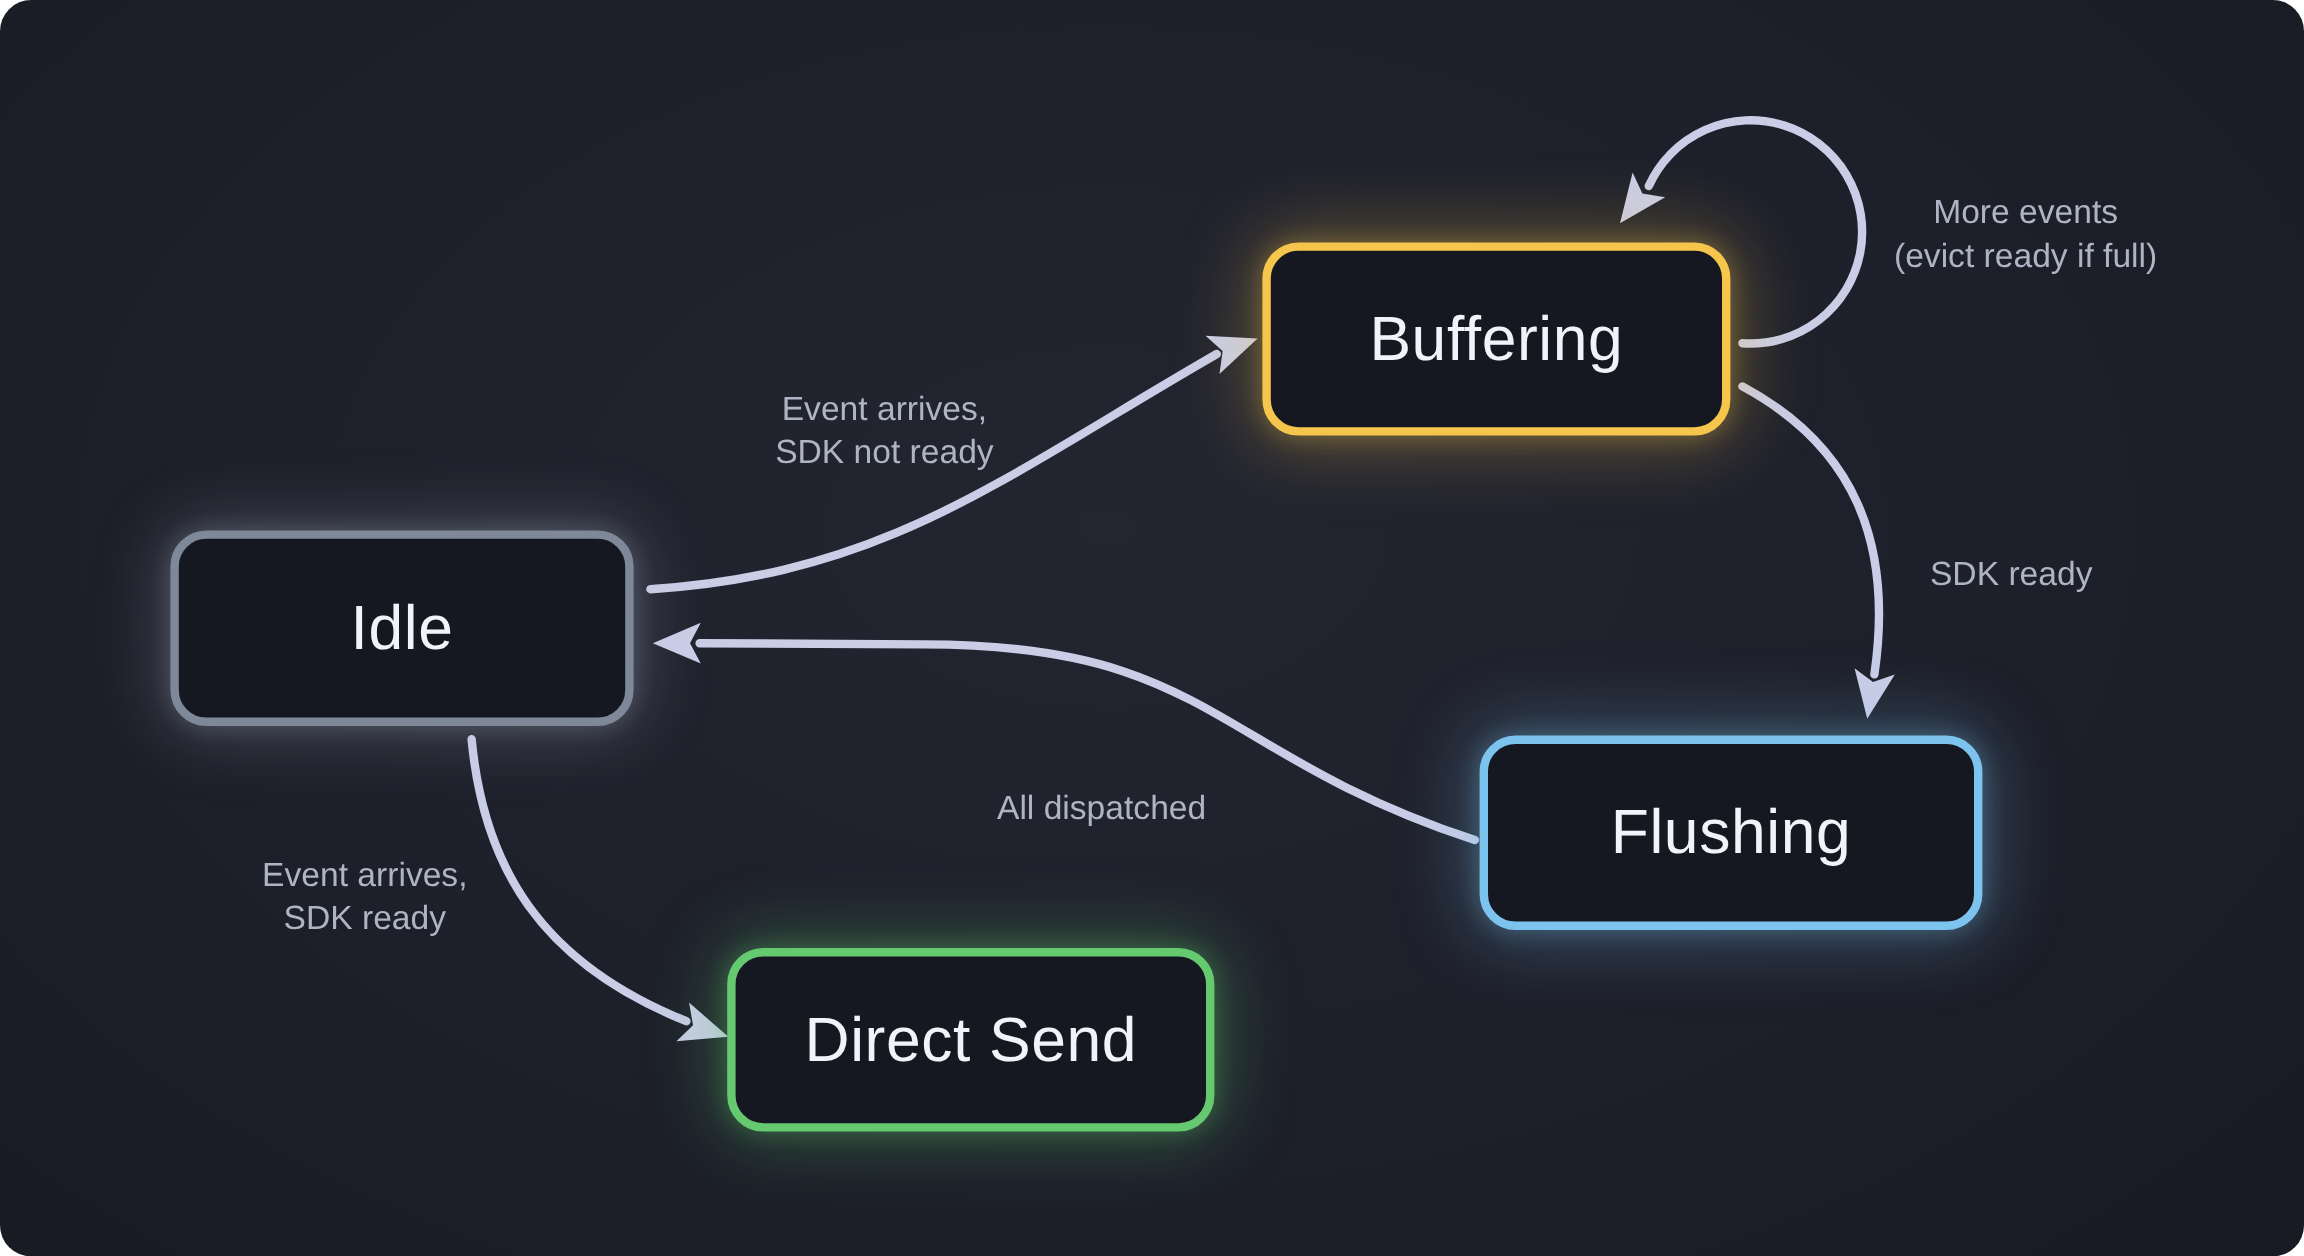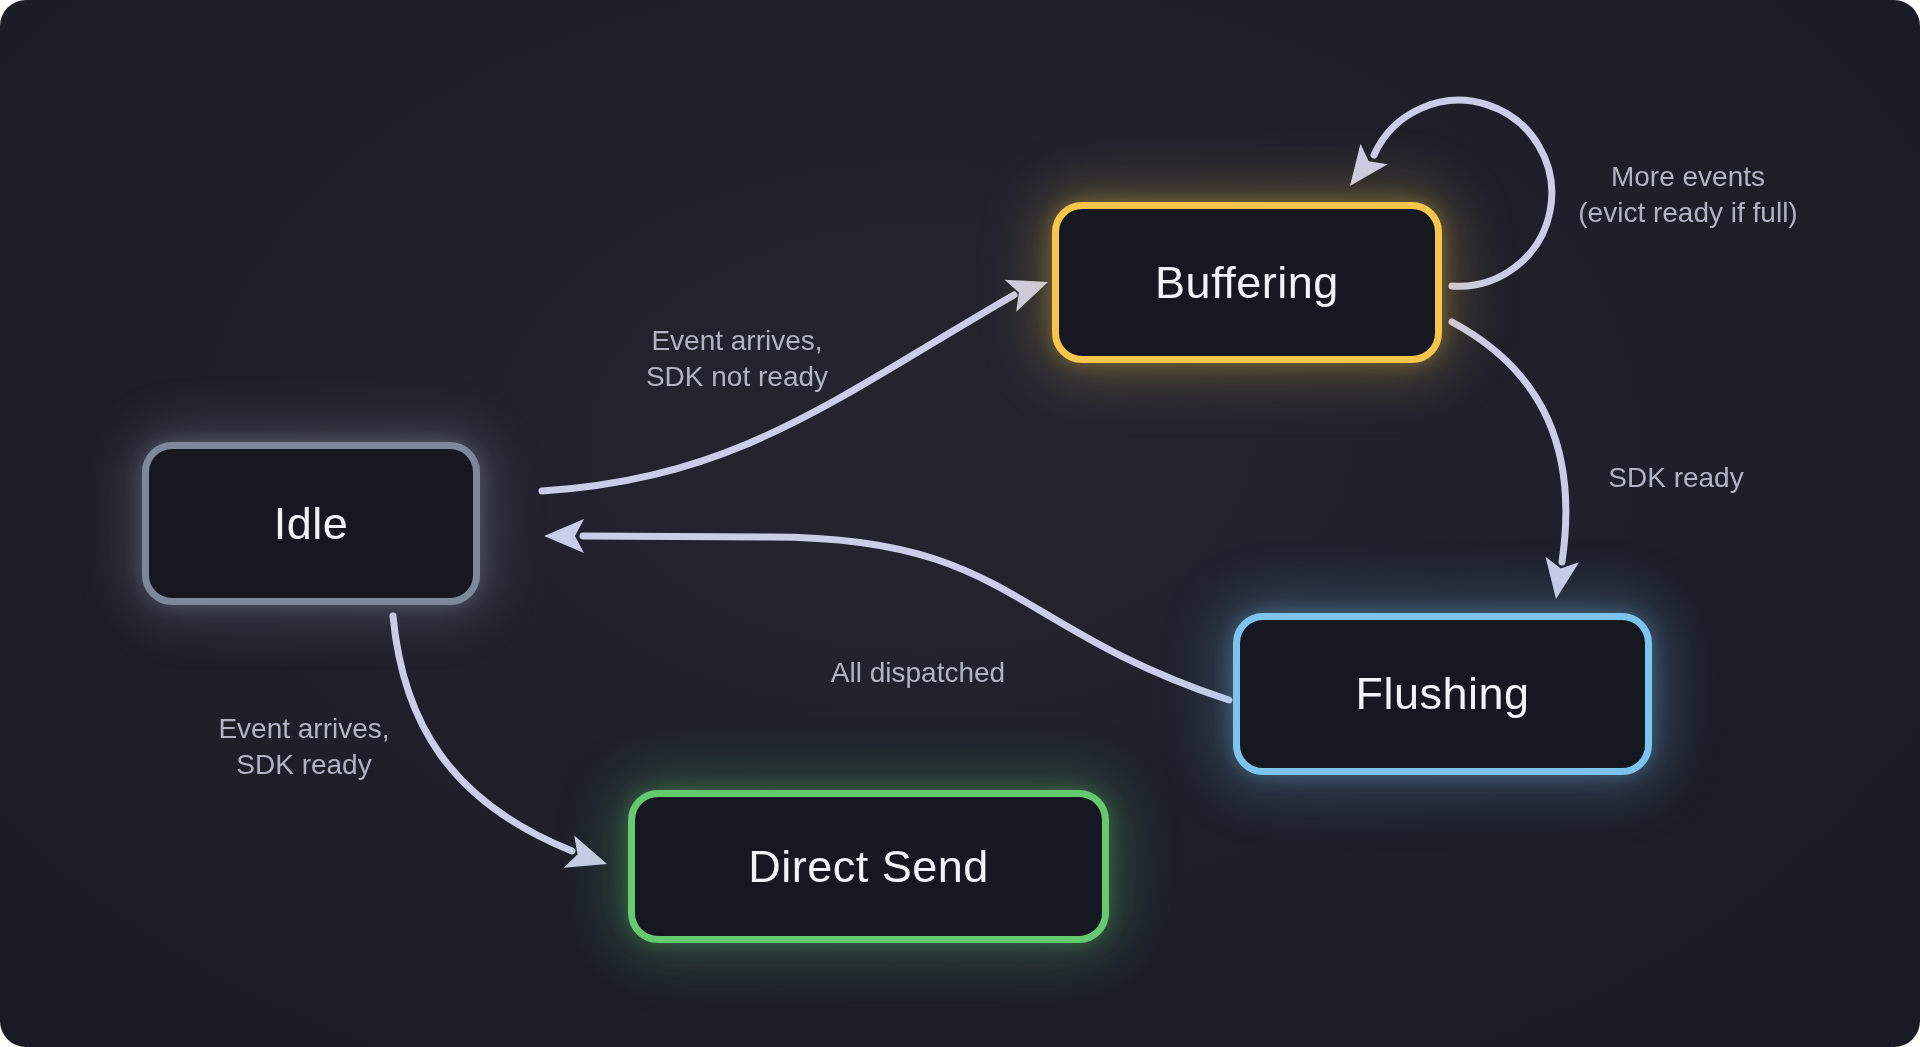--- a/index.html
+++ b/index.html
@@ -25,41 +25,41 @@
   }
   .state-node {
     position: absolute;
     display: flex;
     align-items: center;
     justify-content: center;
     box-sizing: border-box;
     border-radius: 30px;
     background: #161821;
     color: #f1f3f8;
-    font-size: 45px;
+    font-size: 52px;
     font-weight: 500;
     letter-spacing: 0.5px;
   }
   .state-idle {
-    left: 142px; top: 442px; width: 338px; height: 163px;
+    left: 142px; top: 442px; width: 386px; height: 163px;
     border: 7px solid #7f8899;
     box-shadow: 0 0 55px 10px rgba(190, 200, 220, 0.22), 0 0 18px 2px rgba(190, 200, 220, 0.18);
   }
   .state-buffering {
     left: 1052px; top: 202px; width: 390px; height: 161px;
     border: 7px solid #f6c54b;
     box-shadow: 0 0 60px 12px rgba(246, 197, 75, 0.28), 0 0 18px 2px rgba(246, 197, 75, 0.25);
   }
   .state-flushing {
     left: 1233px; top: 613px; width: 419px; height: 162px;
     border: 7px solid #7cc3ee;
     box-shadow: 0 0 60px 12px rgba(124, 195, 238, 0.28), 0 0 18px 2px rgba(124, 195, 238, 0.25);
   }
   .state-direct-send {
-    left: 628px; top: 790px; width: 481px; height: 153px;
+    left: 606px; top: 790px; width: 406px; height: 153px;
     border: 7px solid #65c96f;
     box-shadow: 0 0 60px 12px rgba(101, 201, 111, 0.28), 0 0 18px 2px rgba(101, 201, 111, 0.25);
   }
   .edge-label {
     position: absolute;
     transform: translate(-50%, -50%);
     color: #aeb4c4;
     font-size: 28px;
     line-height: 1.28;
     text-align: center;

